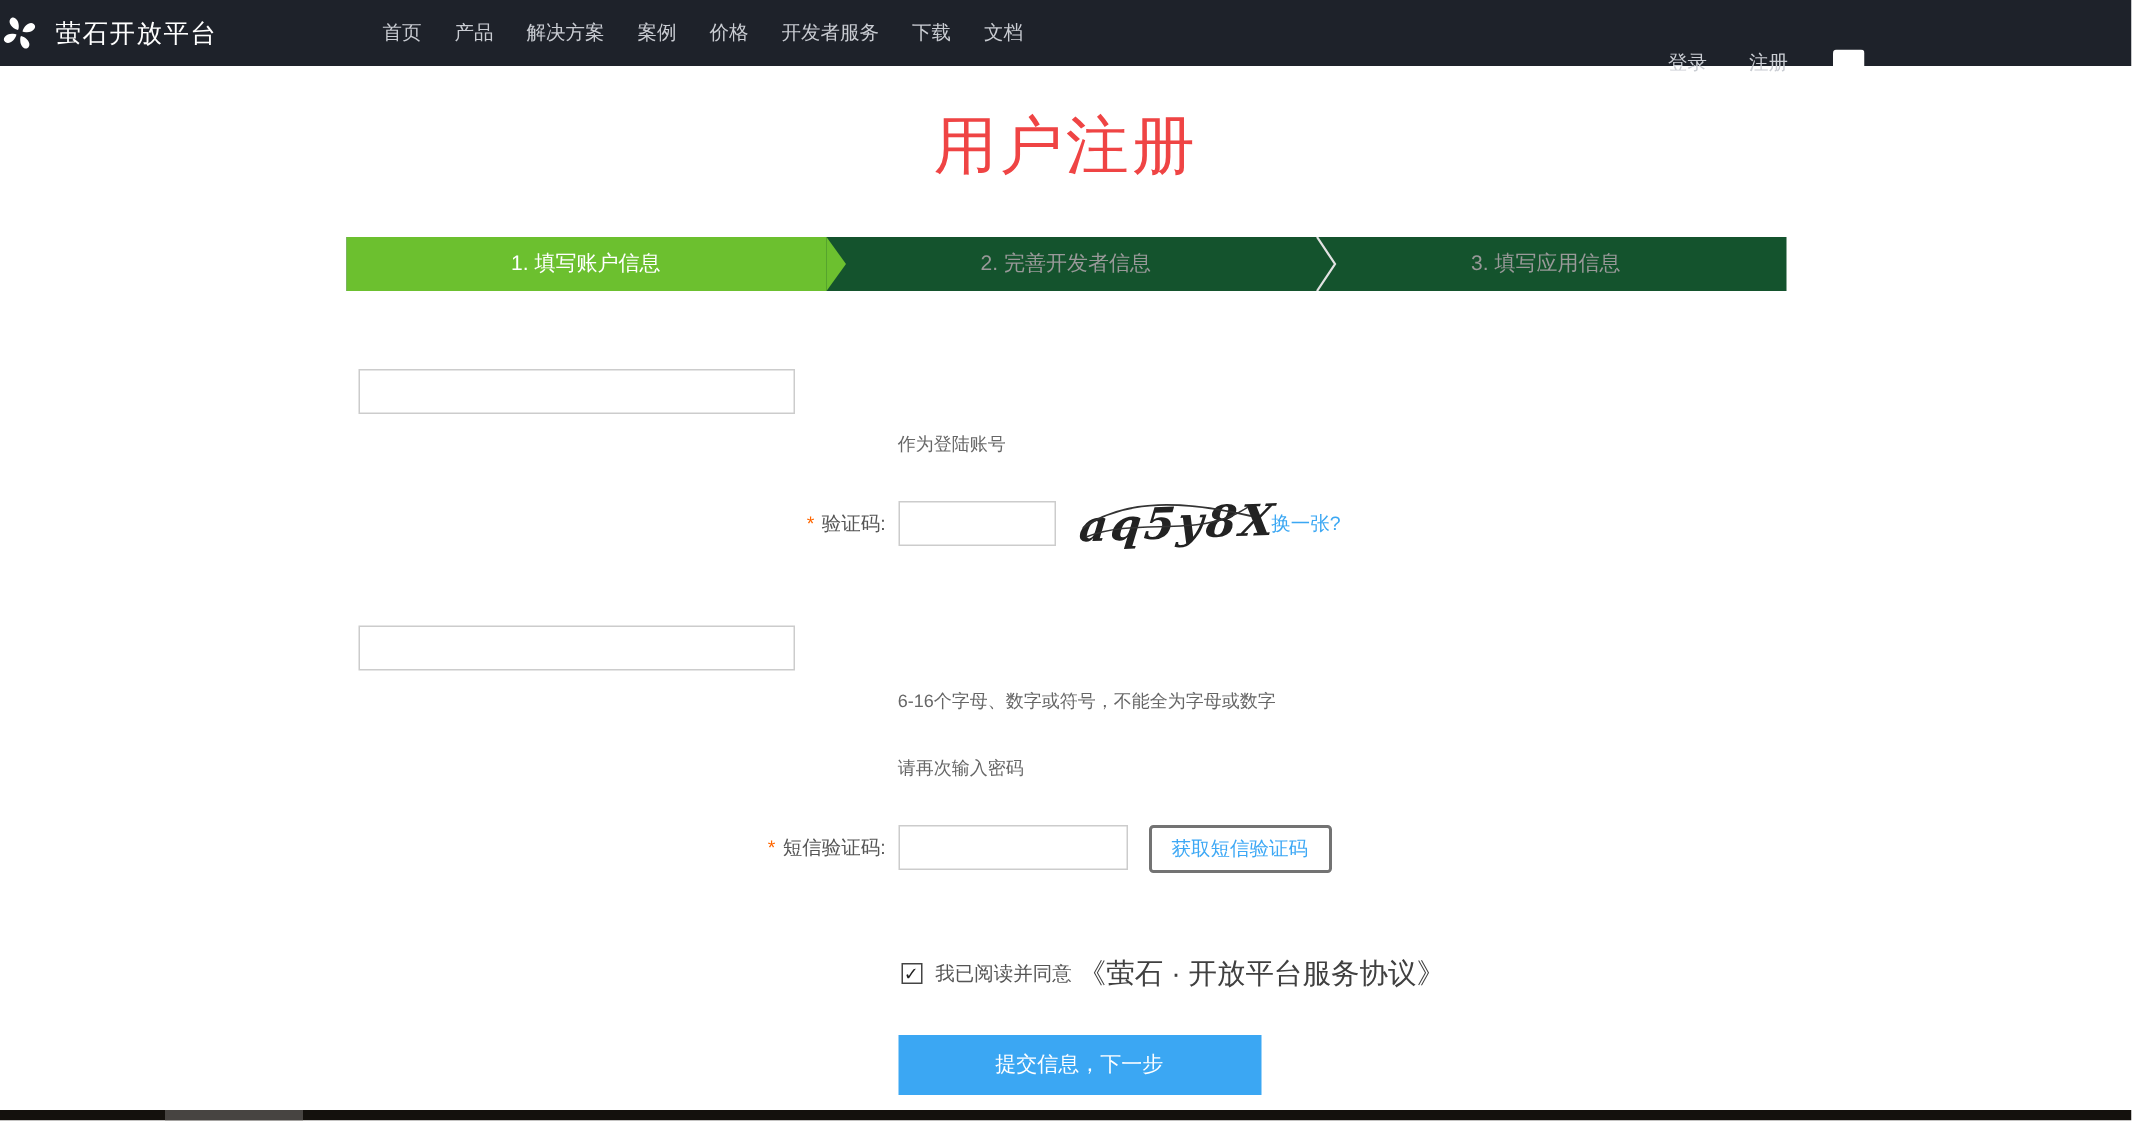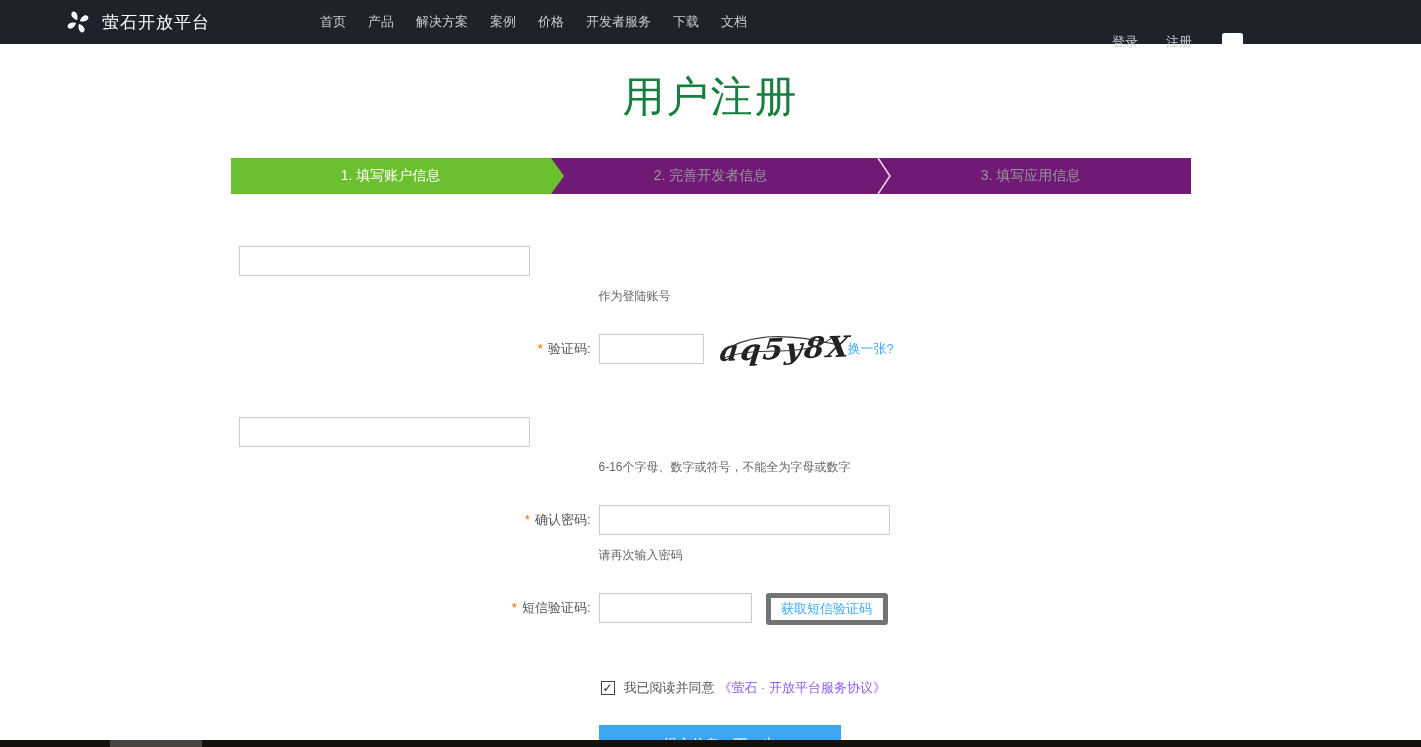--- a/index.html
+++ b/index.html
@@ -4,38 +4,38 @@
 <style>
   * { box-sizing: border-box; }
   html,body { margin:0; padding:0; }
   body {
     width:1421px; height:747px; overflow:hidden; position:relative;
     background:#fff; font-family:"Liberation Sans","DejaVu Sans",sans-serif;
   }
   
   .navbar {
     height:44px; background:#1e222a; display:flex; align-items:center;
-    padding-left:65px; color:#c9ccd2;
+    color:#c9ccd2;
   }
   .brand { display:flex; align-items:center; cursor:pointer; }
   .brand svg { width:26px; height:26px; }
   .brand-name { color:#fff; font-size:17px; margin-left:11px; letter-spacing:1px; }
   .main-nav { display:flex; margin-left:99px; }
   .nav-item { font-size:13px; color:#c9ccd2; text-decoration:none; padding:0 11px; cursor:pointer; }
   .nav-right { margin-left:auto; display:flex; align-items:center; margin-right:178px;margin-top:40px; }
   .nav-right a { font-size:13px; color:#c9ccd2; text-decoration:none; cursor:pointer; padding:0 14px; }
   .chat-icon { margin-left:16px; cursor:pointer; display:flex; }
   
   .page-title {
     margin:28px 0 0 0; text-align:center; font-size:42px; font-weight:400;
-    color:#15803d; line-height:50px; letter-spacing:2px;
+    color:#ef4444; line-height:50px; letter-spacing:2px;
   }
   
   .steps {
-    width:960px; height:36px; margin:36px auto 0; background:#701a75;
+    width:960px; height:36px; margin:36px auto 0; background:#14532d;
     display:flex; position:relative; font-size:14px;
   }
   .step { flex:1; display:flex; align-items:center; justify-content:center; color:#999; }
   .step.active { background:#6cc02f; color:#fff; position:relative; z-index:1; }
   .step-arrow {
     position:absolute; right:-13px; top:0; width:0; height:0;
     border-left:13px solid #6cc02f; border-top:18px solid transparent; border-bottom:18px solid transparent;
   }
   .step-divider { position:absolute; left:646px; top:0; }
   
@@ -58,31 +58,31 @@
   .captcha-box { position:relative; width:116px; height:38px; margin:-4px 0 0 16px; }
   .captcha-text {
     font-family:"DejaVu Serif","Liberation Serif",serif; font-style:italic; font-weight:bold;
     font-size:29px; color:#222; transform:skewX(-8deg) rotate(-2deg); letter-spacing:2px;
     line-height:38px; white-space:nowrap; user-select:none;
   }
   .captcha-lines { position:absolute; left:0; top:0; }
   .refresh-link { margin:6px 0 0 12px; font-size:13px; color:#3ba7f3; text-decoration:none; cursor:pointer; }
   .row-captcha { margin-bottom:49px; }
   .sms-btn {
-    margin-left:14px; width:122px; height:32px; background:#fff; border:5px solid #737373;
+    margin-left:14px; width:122px; height:32px; background:#fff; border:2px solid #737373;
     border-radius:3px; color:#3da8f5; font-size:13px; cursor:pointer;
   }
   .row-sms { margin-bottom:54px; }
   .agree-row { display:flex; align-items:center; margin-left:370px; margin-bottom:28px; }
   .checkbox {
     width:14px; height:14px; border:1px solid #444; background:#fff; color:#222;
     font-size:12px; line-height:12px; text-align:center; cursor:pointer; flex:0 0 auto;
   }
   .agree-text { font-size:13px; color:#555; margin-left:9px; }
-  .agree-link { font-size:13px; color:#8b5cf6; text-decoration:none; margin-left:4px; cursor:pointer; }
+  .agree-link { font-size:19px; color:#404040; text-decoration:none; margin-left:4px; cursor:pointer; }
   .submit-btn {
     display:block; margin-left:368px; width:242px; height:40px; border:none;
     background:#3ba7f3; color:#fff; font-size:14px; cursor:pointer;
   }
   
   .footer-strip {
     position:absolute; left:0; bottom:0; width:1421px; height:7px; background:#14110d; z-index:10;
   }
   .footer-strip-light { position:absolute; left:110px; top:0; width:92px; height:7px; background:#474441; }
 </style>
@@ -168,28 +168,20 @@
       </div>
     </div>
 
     <div class="row">
       <div class="field">
         <input class="txt" type="password" value="" style="">
       </div>
     </div>
     <div class="hint mb-hint">6-16个字母、数字或符号，不能全为字母或数字</div>
 
-    <div class="row">
-      <div class="row-label">
-        <span class="req">*</span><span>确认密码:</span>
-      </div>
-      <div class="field">
-        <input class="txt" type="password" value="" style="">
-      </div>
-    </div>
     <div class="hint mb-hint">请再次输入密码</div>
 
     <div class="row row-sms">
       <div class="row-label">
         <span class="req">*</span><span>短信验证码:</span>
       </div>
       <div class="field">
         <input class="txt sms" type="text" value="" style="">
         <button type="button" class="sms-btn">获取短信验证码</button>
       </div>

